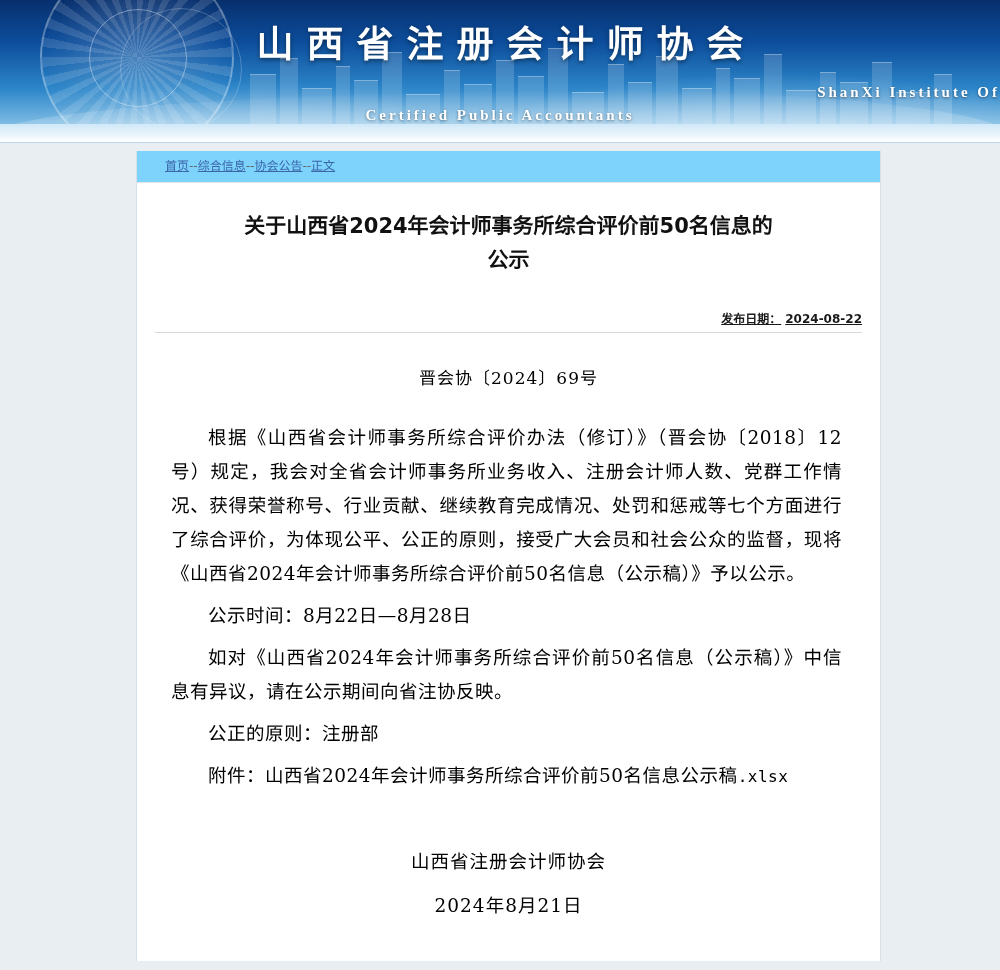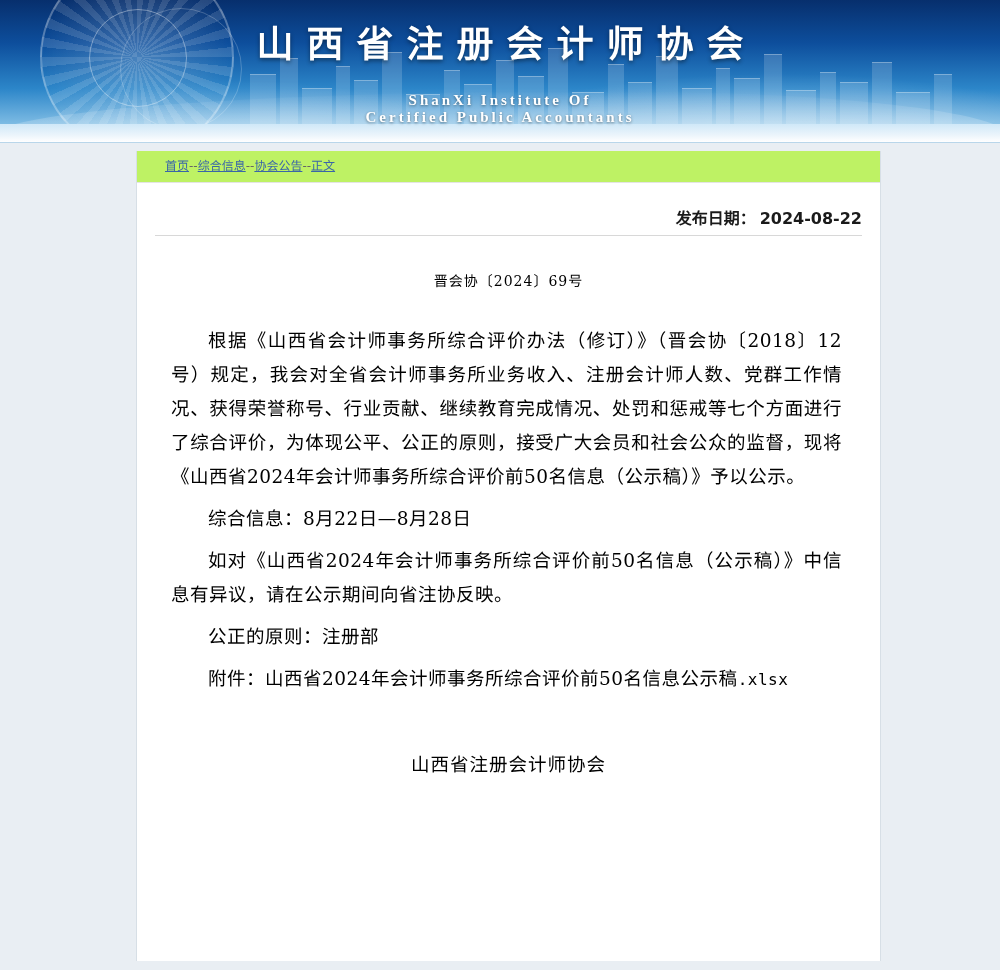--- a/index.html
+++ b/index.html
@@ -92,22 +92,22 @@
     padding-left: 13px;
   }
   .banner-en1, .banner-en2 {
     font-family: "Liberation Serif", serif;
     font-weight: bold;
     color: #ffffff;
     text-shadow: 0 1px 3px rgba(0,0,0,0.45);
     letter-spacing: 3px;
     font-size: 15px;
   }
-  .banner-en1 { margin-top: 24px; }
-  .banner-en2 { letter-spacing: 3px; }
+  .banner-en1 { margin-top: 16px; text-align: right; }
+  .banner-en2 { margin-top: 6px; letter-spacing: 3px; }
   .banner-bottom {
     position: absolute;
     left: 0; right: 0; bottom: 0;
     height: 18px;
     background: linear-gradient(180deg, #cfe8f8 0%, #eaf4fb 60%, #ffffff 100%);
     border-bottom: 1px solid #b9d6ea;
   }
   .banner-swoosh {
     position: absolute;
     left: -10px; bottom: 6px;
@@ -136,21 +136,21 @@
     min-height: 810px;
     box-sizing: border-box;
   }
   .crumb {
     height: 31px;
     line-height: 31px;
     padding-left: 28px;
     font-size: 12px;
     color: #333;
     border-bottom: 1px solid #e4e4e4;
-    background: #bef264;
+    background: #7dd3fc;
     font-family: "DejaVu Sans", "Liberation Sans", sans-serif;
   }
   .crumb a {
     color: #3a66a8;
     text-decoration: underline;
   }
   .crumb .sep { color: #666; }
 
   .title-wrap {
     padding: 26px 70px 10px 70px;
@@ -161,37 +161,38 @@
     font-size: 21px;
     font-weight: bold;
     color: #111;
     line-height: 34px;
   }
   .pubdate-row {
     border-bottom: 1px solid #d8d8d8;
     margin: 22px 18px 0 18px;
     padding-bottom: 6px;
     text-align: right;
-    font-size: 16px;
+    font-size: 12px;
     color: #1a1a1a;
     font-family: "DejaVu Sans", "Liberation Sans", sans-serif;
+    text-decoration: underline;
   }
   .pubdate-row .label { font-weight: bold; }
   .pubdate-row .val { font-weight: bold; margin-left: 4px; }
 
   .body-wrap {
     padding: 20px 34px 10px 34px;
     font-family: "DejaVu Serif", "Liberation Serif", serif;
     font-size: 18.5px;
     color: #000;
     line-height: 34px;
   }
   .docnum {
     text-align: center;
-    font-size: 14px;
+    font-size: 17px;
     letter-spacing: 1px;
     margin: 8px 0 26px 0;
   }
   .para {
     text-indent: 2em;
     text-align: justify;
     margin: 0 4px 8px 0;
     letter-spacing: .5px;
   }
   .attach-ext {
@@ -253,35 +254,42 @@
   <div class="banner-bottom"></div>
 </div>
 
 <div class="page">
   <div class="doc">
 
     <div class="crumb">
       <a href="#">首页</a><span class="sep">--</span><a href="#">综合信息</a><span class="sep">--</span><a href="#">协会公告</a><span class="sep">--</span><a href="#">正文</a>
     </div>
 
+    <div class="title-wrap">
+      <div class="doc-title">
+        <div>关于山西省2024年会计师事务所综合评价前50名信息的</div>
+        <div>公示</div>
+      </div>
+    </div>
 
     <div class="pubdate-row">
       <span class="label">发布日期：</span><span class="val">2024-08-22</span>
     </div>
 
     <div class="body-wrap">
 
       <div class="docnum">晋会协〔2024〕69号</div>
 
       <p class="para">根据《山西省会计师事务所综合评价办法（修订）》（晋会协〔2018〕12号）规定，我会对全省会计师事务所业务收入、注册会计师人数、党群工作情况、获得荣誉称号、行业贡献、继续教育完成情况、处罚和惩戒等七个方面进行了综合评价，为体现公平、公正的原则，接受广大会员和社会公众的监督，现将《山西省2024年会计师事务所综合评价前50名信息（公示稿）》予以公示。</p>
-      <p class="para">综合信息：8月22日—8月28日</p>
+      <p class="para">公示时间：8月22日—8月28日</p>
       <p class="para">如对《山西省2024年会计师事务所综合评价前50名信息（公示稿）》中信息有异议，请在公示期间向省注协反映。</p>
       <p class="para">公正的原则：注册部</p>
 
       <p class="para"><span>附件：山西省2024年会计师事务所综合评价前50名信息公示稿</span><span class="attach-ext">.xlsx</span></p>
 
       <div class="sign">
         <div>山西省注册会计师协会</div>
+        <div>2024年8月21日</div>
       </div>
 
     </div>
   </div>
 </div>
 
 </body></html>

